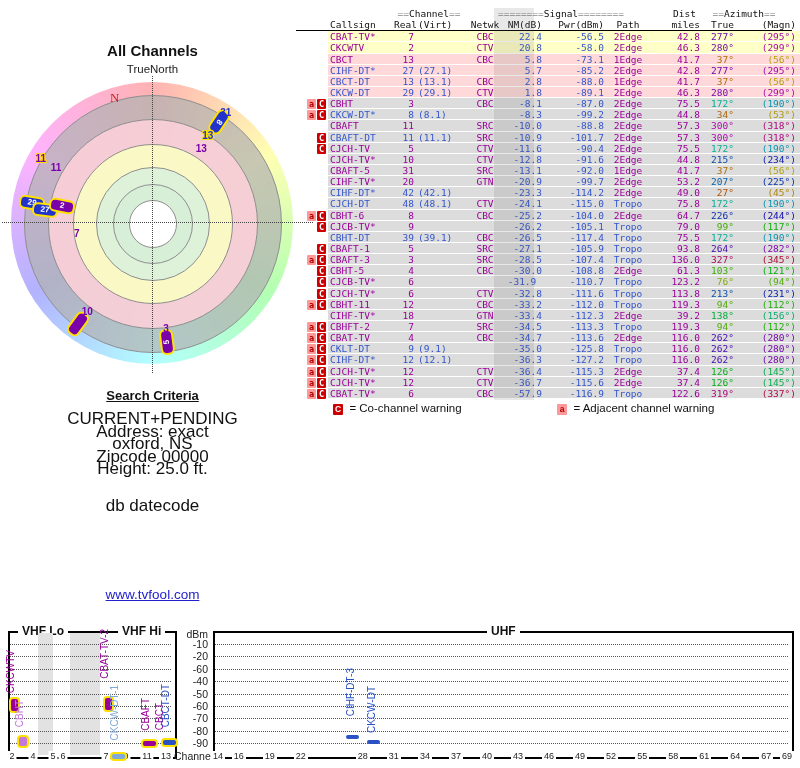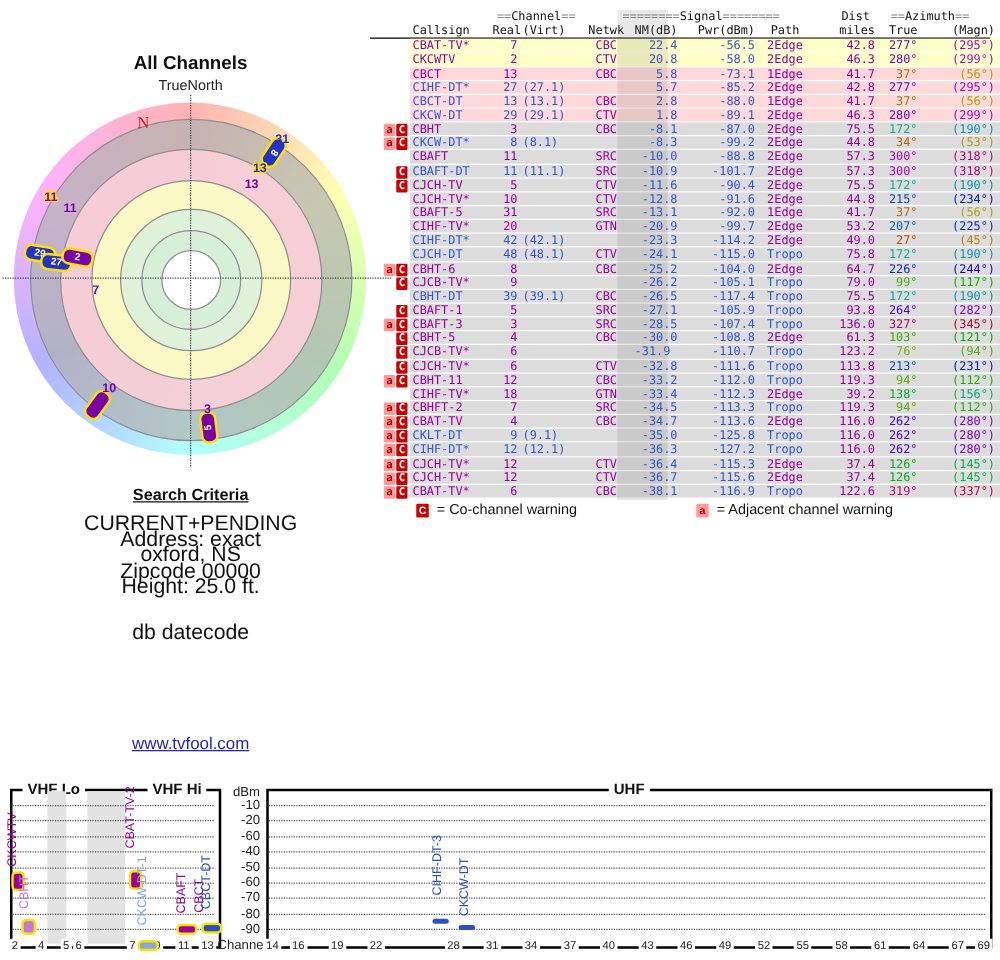--- a/index.html
+++ b/index.html
@@ -628,21 +628,21 @@
             <span class="cell cmag" style="color: rgb(9, 174, 78);">(145°)</span>
           </span>
         </div>
         <div class="trow bg-g">
           <span class="cell cw"><span class="wa">a</span><span class="wC">C</span></span>
           <span class="rowband">
             <span class="cell ccs" style="color: rgb(153, 0, 153);">CBAT-TV*</span>
             <span class="cell creal" style="color: rgb(153, 0, 153);">6</span>
             <span class="cell cvirt" style="color: rgb(153, 0, 153);"></span>
             <span class="cell cnet" style="color: rgb(153, 0, 153);">CBC</span>
-            <span class="cell cnm" style="color: rgb(51, 85, 204);">-38.1</span>
+            <span class="cell cnm" style="color: rgb(51, 85, 204);">-57.9</span>
             <span class="cell cpwr" style="color: rgb(51, 85, 204);">-116.9</span>
             <span class="cell cpath" style="color: rgb(51, 85, 204);">Tropo</span>
             <span class="cell cmi" style="color: rgb(153, 0, 153);">122.6</span>
             <span class="cell ctrue" style="color: rgb(174, 9, 122);">319°</span>
             <span class="cell cmag" style="color: rgb(174, 9, 73);">(337°)</span>
           </span>
         </div>
       </div>
   </div>
   <div class="abs nmband"></div>

